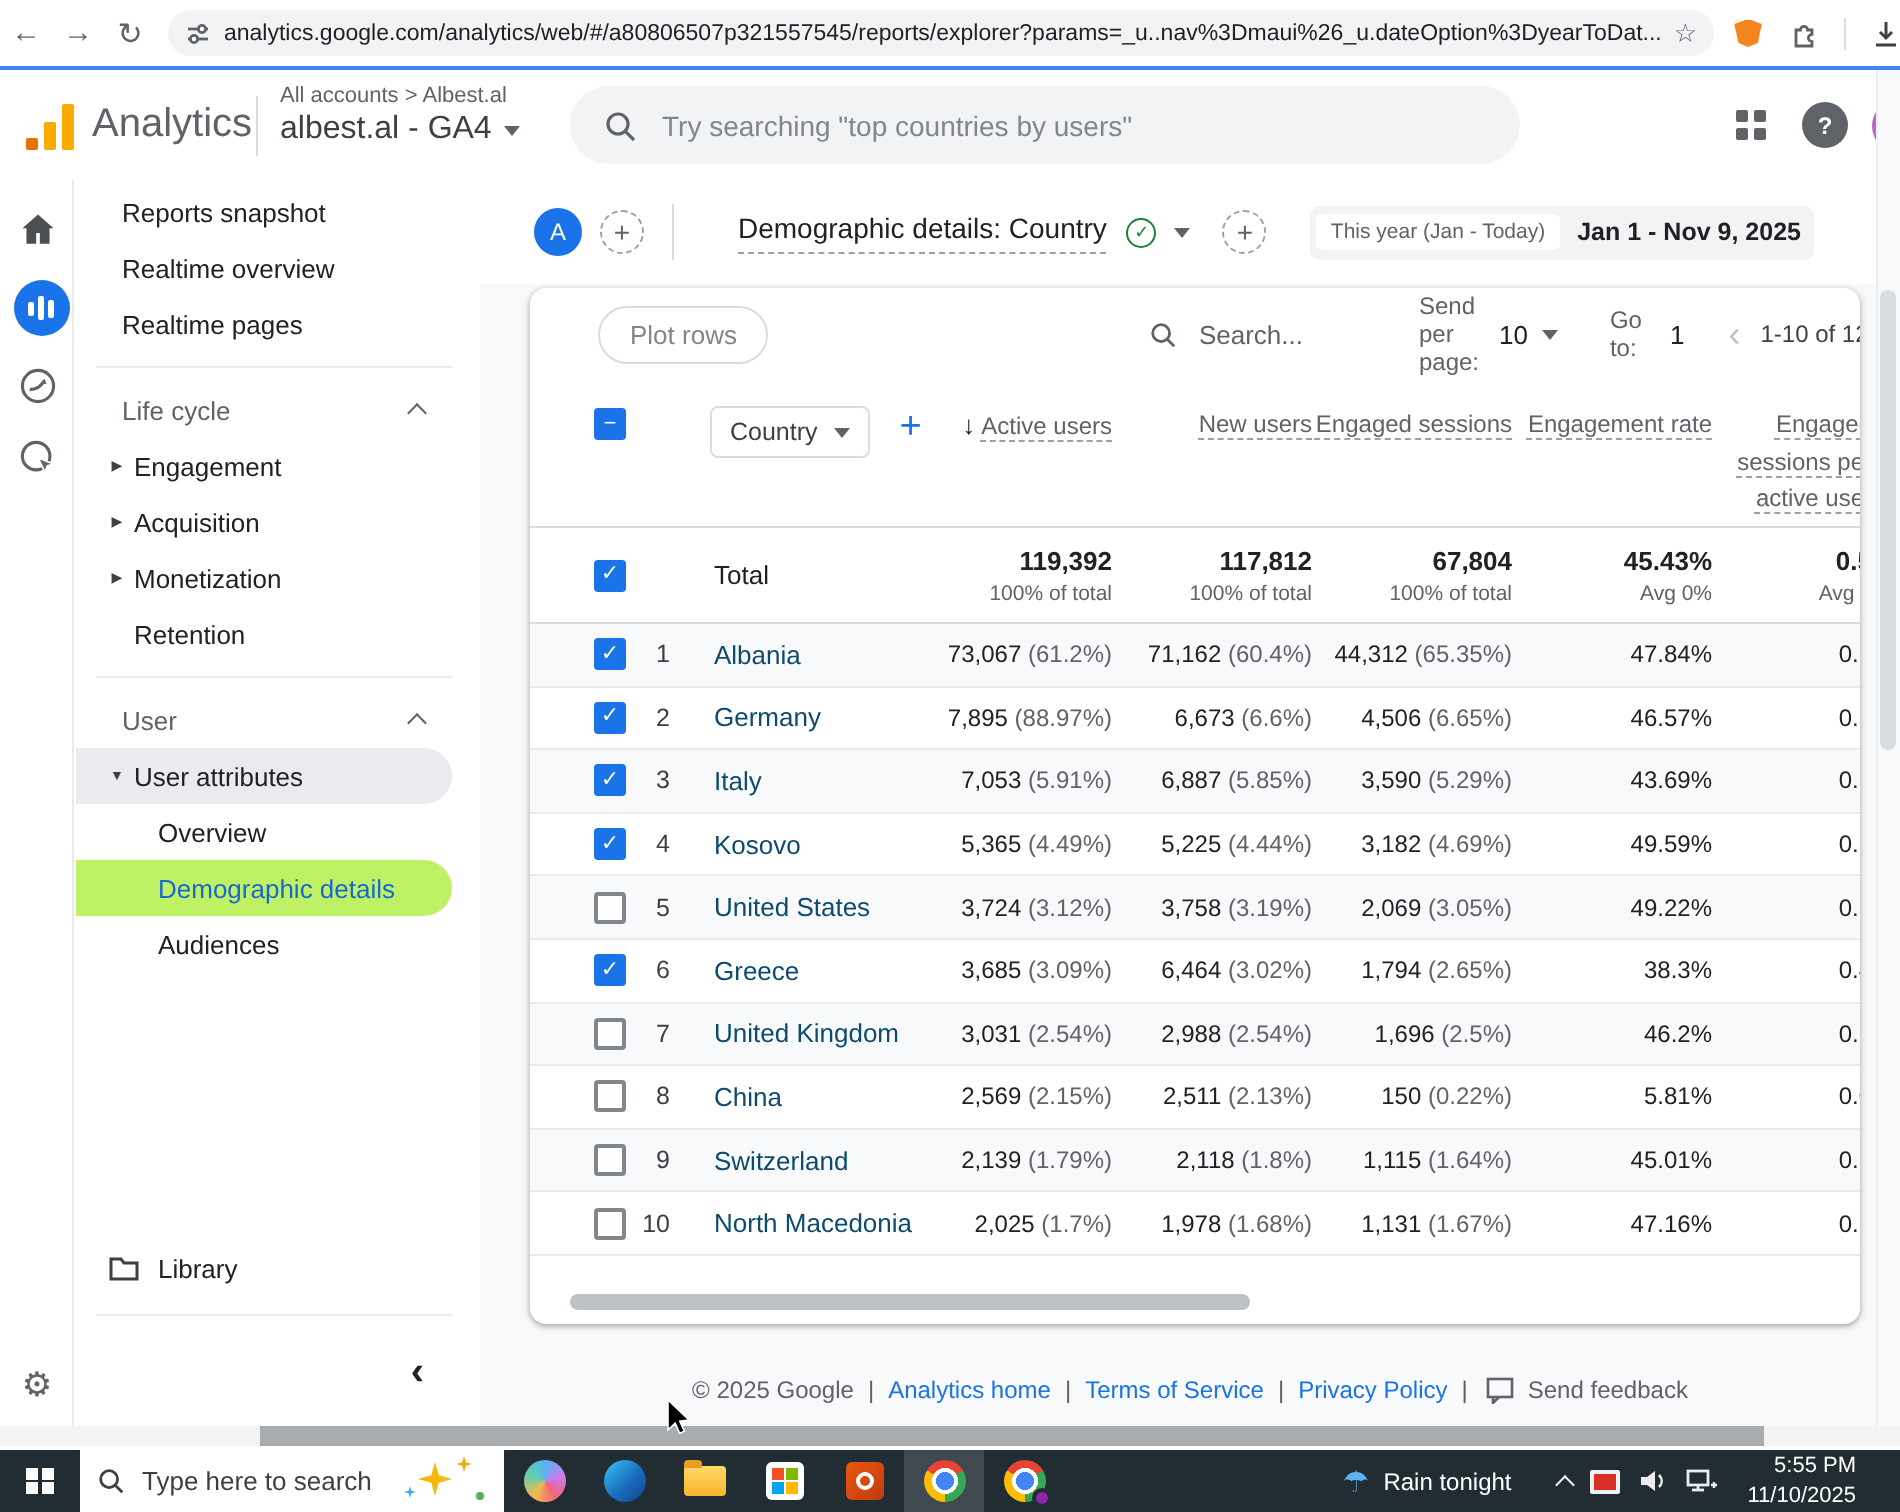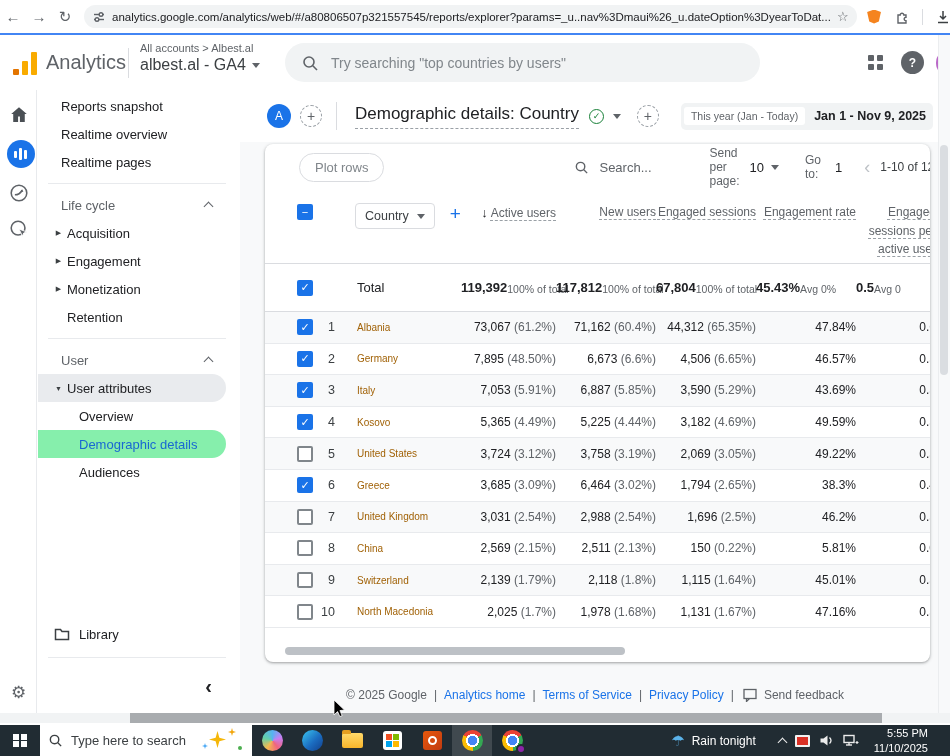--- a/index.html
+++ b/index.html
@@ -49,36 +49,36 @@
   .side-item{height:28px;display:flex;align-items:center;font-size:13px;color:#202124;cursor:pointer;}
   .side-item.lvl0 .side-label{padding-left:23px;}
   .side-item.lvl1 .side-label{padding-left:29px;}
   .side-item.has-arrow .side-label{padding-left:0;}
   .side-item.lvl2 .side-label{padding-left:41px;}
   .tri{font-size:7px;color:#3c4043;width:17px;text-align:center;margin-left:12px;}
   .side-div{border-top:1px solid #e8eaed;margin:7px 14px 7px 10px;}
   .side-sec{height:28px;display:flex;align-items:center;justify-content:space-between;padding:0 28px 0 23px;font-size:13px;color:#5f6368;cursor:pointer;}
   .chev-up{width:7px;height:7px;border-left:1.5px solid #5f6368;border-top:1.5px solid #5f6368;transform:rotate(45deg);margin-top:3px;}
   .exp-pill{background:#e9ebee;border-radius:0 15px 15px 0;margin-right:14px;}
-  .sel-pill{background:#86efac;border-radius:0 15px 15px 0;margin-right:14px;}
+  .sel-pill{background:#bef264;border-radius:0 15px 15px 0;margin-right:14px;}
   .sel-pill .side-label{color:#1967d2;}
   #side-bottom{position:absolute;left:0;bottom:8px;width:202px;}
   #library-row{display:flex;align-items:center;height:30px;cursor:pointer;}
   #library-row svg{margin-left:16px;}
   #library-row .side-label{padding-left:9px;font-size:13px;color:#202124;}
   #side-bottom-div{border-top:1px solid #e8eaed;margin:8px 14px 0 10px;}
   #collapse-btn{position:absolute;right:28px;bottom:-40px;font-size:20px;font-weight:bold;color:#202124;cursor:pointer;}
   #side-bottom{bottom:55px;}
 
   
   #report-header{position:absolute;left:240px;top:90px;width:710px;height:52px;background:#fff;display:flex;align-items:center;}
   #rep-avatar{width:24px;height:24px;border-radius:50%;background:#1a73e8;color:#fff;font-size:12px;display:flex;align-items:center;justify-content:center;margin-left:27px;flex:0 0 auto;}
   .dash-plus{width:22px;height:22px;border:1px dashed #9aa0a6;border-radius:50%;color:#5f6368;font-size:14px;display:flex;align-items:center;justify-content:center;margin-left:9px;cursor:pointer;flex:0 0 auto;}
   #rep-div{width:1px;height:28px;background:#dadce0;margin-left:14px;flex:0 0 auto;}
-  #rep-title{font-size:17px;color:#202124;border-bottom:1.5px dashed #9aa0a6;padding-bottom:4px;margin-left:18px;white-space:nowrap;cursor:text;}
+  #rep-title{font-size:14px;color:#202124;border-bottom:1.5px dashed #9aa0a6;padding-bottom:4px;margin-left:32px;white-space:nowrap;cursor:text;}
   #rep-check{width:15px;height:15px;border:1.5px solid #188038;border-radius:50%;color:#188038;font-size:9px;display:flex;align-items:center;justify-content:center;margin-left:10px;flex:0 0 auto;}
   #rep-caret{margin-left:9px;cursor:pointer;}
   #rep-plus2{margin-left:16px;}
   #date-pill{height:27px;background:#f1f3f4;border-radius:5px;display:flex;align-items:center;margin-left:22px;cursor:pointer;flex:0 0 auto;}
   #date-preset{background:#fff;border-radius:3px;margin:0 0 0 3px;padding:3px 7px;font-size:10.5px;color:#5f6368;white-space:nowrap;}
   #date-range{font-size:12.5px;font-weight:bold;color:#202124;padding:0 7px 0 9px;white-space:nowrap;}
 
   
   #content{position:absolute;left:240px;top:142px;width:710px;height:571px;background:#f8f9fa;}
   #card{position:absolute;left:25px;top:2px;width:665px;height:518px;background:#fff;border-radius:8px;box-shadow:0 1px 2px rgba(60,64,67,.3),0 1px 3px 1px rgba(60,64,67,.15);overflow:hidden;}
@@ -106,28 +106,28 @@
   #t-head .cb{margin-top:1px;}
   #dim-cell{grid-column:2/4;display:flex;align-items:flex-start;padding-left:40px;}
   #dim-select{border:1px solid #dadce0;border-radius:4px;height:26px;display:flex;align-items:center;gap:8px;padding:0 9px;font-size:12.5px;color:#3c4043;cursor:pointer;}
   #add-dim{color:#1a73e8;font-size:19px;margin-left:15px;cursor:pointer;}
   .h-cell{text-align:right;font-size:12px;color:#5f6368;line-height:1.55;cursor:pointer;}
   .h-lab{text-decoration:underline dashed;text-decoration-color:#9aa0a6;text-decoration-thickness:1px;text-underline-offset:3px;}
   .sort{color:#202124;font-size:13px;margin-right:3px;text-decoration:none;display:inline-block;}
 
   #t-total{height:48px;border-bottom:1px solid #dadce0;}
   #t-total .t-country{font-size:13px;color:#202124;padding-left:16px;}
-  .m2{display:flex;flex-direction:row;align-items:flex-end;}
+  .m2{display:flex;flex-direction:column;align-items:flex-end;}
   .m2 .v{font-size:13px;font-weight:bold;color:#202124;}
   .m2 .sub{font-size:10.5px;color:#5f6368;margin-top:3px;white-space:nowrap;}
 
   .t-data{height:31.6px;border-bottom:1px solid #e8eaed;}
   .t-data:nth-child(odd){background:#f8f9fa;}
   .t-rank{font-size:12.5px;color:#3c4043;text-align:right;padding-right:6px;}
-  .t-country{font-size:10px;color:#a16207;padding-left:16px;white-space:nowrap;}
+  .t-country{font-size:13px;color:#0c4a6e;padding-left:16px;white-space:nowrap;}
   .m{text-align:right;font-size:12px;color:#202124;white-space:nowrap;}
   .m .pct{color:#5f6368;}
 
   #card-hscroll{position:absolute;left:20px;bottom:7px;width:340px;height:8px;border-radius:4px;background:#bdc1c6;}
 
   #footer-line{position:absolute;left:0;top:546px;width:710px;text-align:center;font-size:12px;color:#5f6368;display:flex;align-items:center;justify-content:center;gap:7px;}
   #footer-line a{color:#1a73e8;text-decoration:none;cursor:pointer;}
   #footer-line svg{margin-left:2px;}
 
   
@@ -277,25 +277,25 @@
       <div class="side-item lvl0">
         <span class="side-label">Realtime pages</span>
       </div>
       <div class="side-div"></div>
       <div class="side-sec">
         <span>Life cycle</span>
         <span class="chev-up"></span>
       </div>
       <div class="side-item lvl1 has-arrow">
         <span class="tri">▶</span>
-        <span class="side-label">Acquisition</span>
+        <span class="side-label">Engagement</span>
       </div>
       <div class="side-item lvl1 has-arrow">
         <span class="tri">▶</span>
-        <span class="side-label">Engagement</span>
+        <span class="side-label">Acquisition</span>
       </div>
       <div class="side-item lvl1 has-arrow">
         <span class="tri">▶</span>
         <span class="side-label">Monetization</span>
       </div>
       <div class="side-item lvl1">
         <span class="side-label">Retention</span>
       </div>
       <div class="side-div"></div>
       <div class="side-sec">
@@ -419,21 +419,21 @@
           <div class="m"><span class="val">73,067</span> <span class="pct">(61.2%)</span></div>
           <div class="m"><span class="val">71,162</span> <span class="pct">(60.4%)</span></div>
           <div class="m"><span class="val">44,312</span> <span class="pct">(65.35%)</span></div>
           <div class="m"><span class="val">47.84%</span></div>
           <div class="m"><span class="val">0.6</span></div>
         </div>
         <div class="t-row t-data">
           <span class="cb on">✓</span>
           <span class="t-rank">2</span>
           <span class="t-country">Germany</span>
-          <div class="m"><span class="val">7,895</span> <span class="pct">(48.50%)</span></div>
+          <div class="m"><span class="val">7,895</span> <span class="pct">(88.97%)</span></div>
           <div class="m"><span class="val">6,673</span> <span class="pct">(6.6%)</span></div>
           <div class="m"><span class="val">4,506</span> <span class="pct">(6.65%)</span></div>
           <div class="m"><span class="val">46.57%</span></div>
           <div class="m"><span class="val">0.5</span></div>
         </div>
         <div class="t-row t-data">
           <span class="cb on">✓</span>
           <span class="t-rank">3</span>
           <span class="t-country">Italy</span>
           <div class="m"><span class="val">7,053</span> <span class="pct">(5.91%)</span></div>

